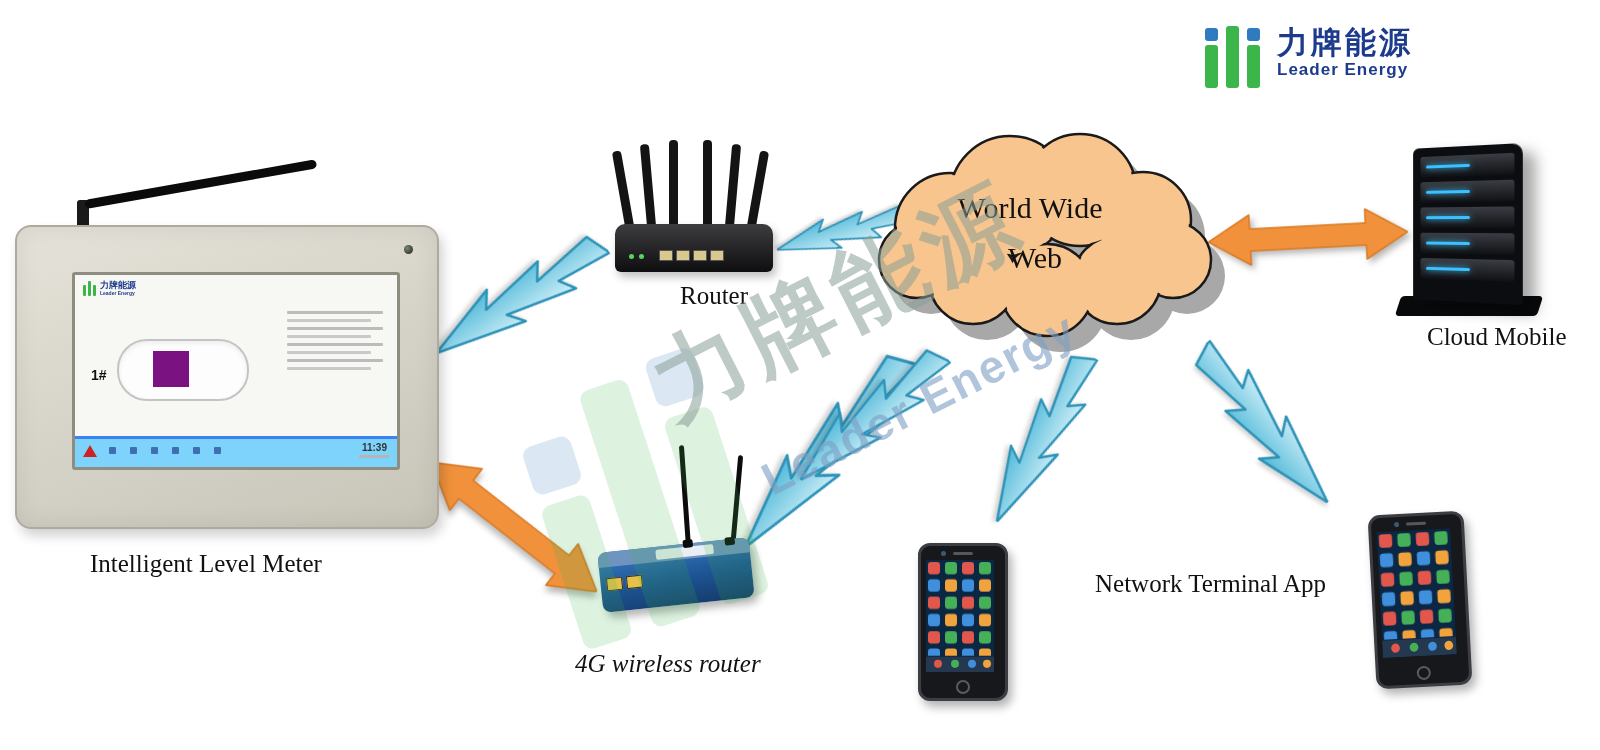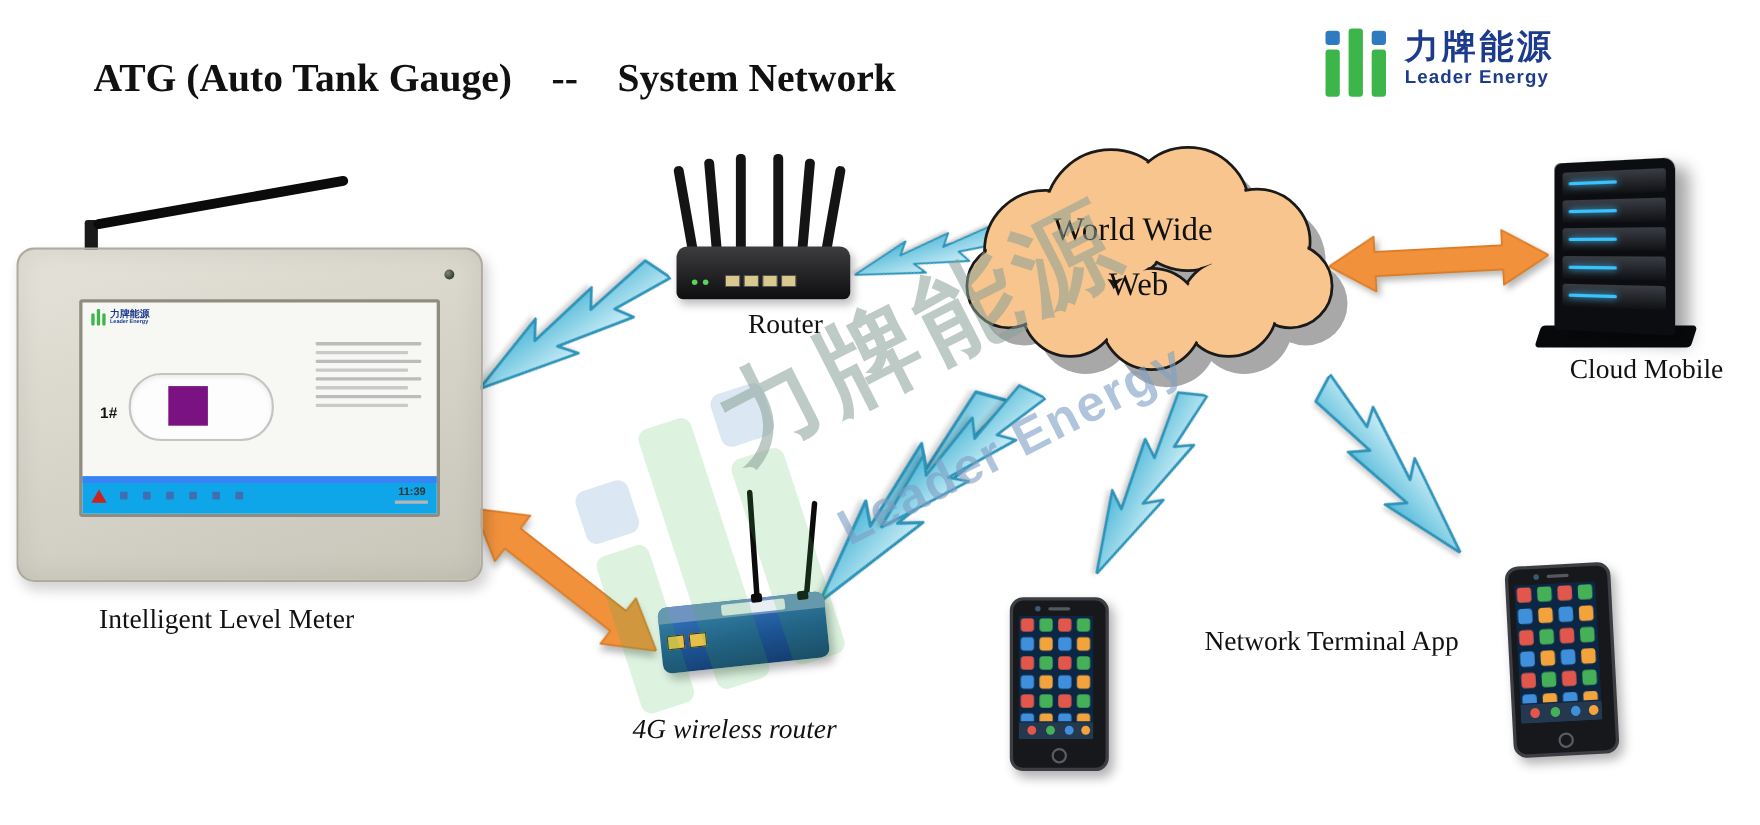--- a/index.html
+++ b/index.html
@@ -65,21 +65,21 @@
   .ms-logo-bars i:nth-child(3){left:10px;top:4px;height:11px;}
   .ms-logo-cn{font-family:"Liberation Sans","DejaVu Sans",sans-serif;font-size:9px;font-weight:bold;color:#1d3b8d;line-height:1;}
   .ms-logo-en{font-family:"Liberation Sans","DejaVu Sans",sans-serif;font-size:5px;font-weight:bold;color:#1d3b8d;}
   .ms-lines{right:14px;top:36px;}
   .ms-lines i{display:block;width:96px;height:3px;background:#bcbcbc;margin-bottom:5px;border-radius:1px;}
   .ms-lines i:nth-child(2n){width:84px;background:#c9c9c9;}
   .ms-tank{left:42px;top:64px;width:128px;height:58px;border:2px solid #c4c4c4;border-radius:30px;
            background:#fdfdfd;box-shadow:inset 0 2px 5px rgba(0,0,0,.07);}
   .ms-tank-fill{left:34px;top:10px;width:36px;height:36px;background:#7b1282;}
   .ms-tank-id{left:16px;top:92px;font-size:14px;font-weight:bold;font-family:"Liberation Sans","DejaVu Sans",sans-serif;}
-  .ms-toolbar{left:0;bottom:0;width:100%;height:28px;background:#0ea5e9;border-top:6px solid #3b82f6;}
+  .ms-toolbar{left:0;bottom:0;width:100%;height:28px;background:#7dd3fc;border-top:3px solid #3b82f6;}
   .ms-warn{left:8px;top:6px;width:0;height:0;border-left:7px solid transparent;border-right:7px solid transparent;
            border-bottom:12px solid #cc2222;}
   .ms-icons{left:34px;top:8px;display:flex;gap:14px;}
   .ms-icons i{width:7px;height:7px;background:#3f6fb0;border-radius:1px;}
   .ms-time{right:10px;top:3px;font-size:10px;font-weight:bold;font-family:"Liberation Sans","DejaVu Sans",sans-serif;color:#333;}
   .ms-date{right:8px;top:16px;width:30px;height:3px;background:#b5b5b5;}
 
   
   .router{left:615px;top:140px;width:160px;height:135px;z-index:10;}
   .router i{position:absolute;width:9px;background:#141414;border-radius:4px 4px 0 0;transform-origin:bottom center;}
@@ -172,21 +172,20 @@
       <rect x="2" y="2" width="12" height="12" rx="3" fill="#e2574c"></rect>
       <rect x="19" y="2" width="12" height="12" rx="3" fill="#45b058"></rect>
       <rect x="2" y="19" width="12" height="12" rx="3" fill="#3f8fdd"></rect>
       <rect x="19" y="19" width="12" height="12" rx="3" fill="#f2a33c"></rect>
     </pattern>
   </defs>
 </svg>
 
 <div class="canvas">
 
-  <div class="abs title">ATG (Auto Tank Gauge)    --    System Network</div>
 
   <div class="abs brand">
     <div class="brand-icon">
       <span class="bi-dot1"></span>
       <span class="bi-bar1"></span>
       <span class="bi-bar2"></span>
       <span class="bi-dot2"></span>
       <span class="bi-bar3"></span>
     </div>
     <div class="brand-text">

